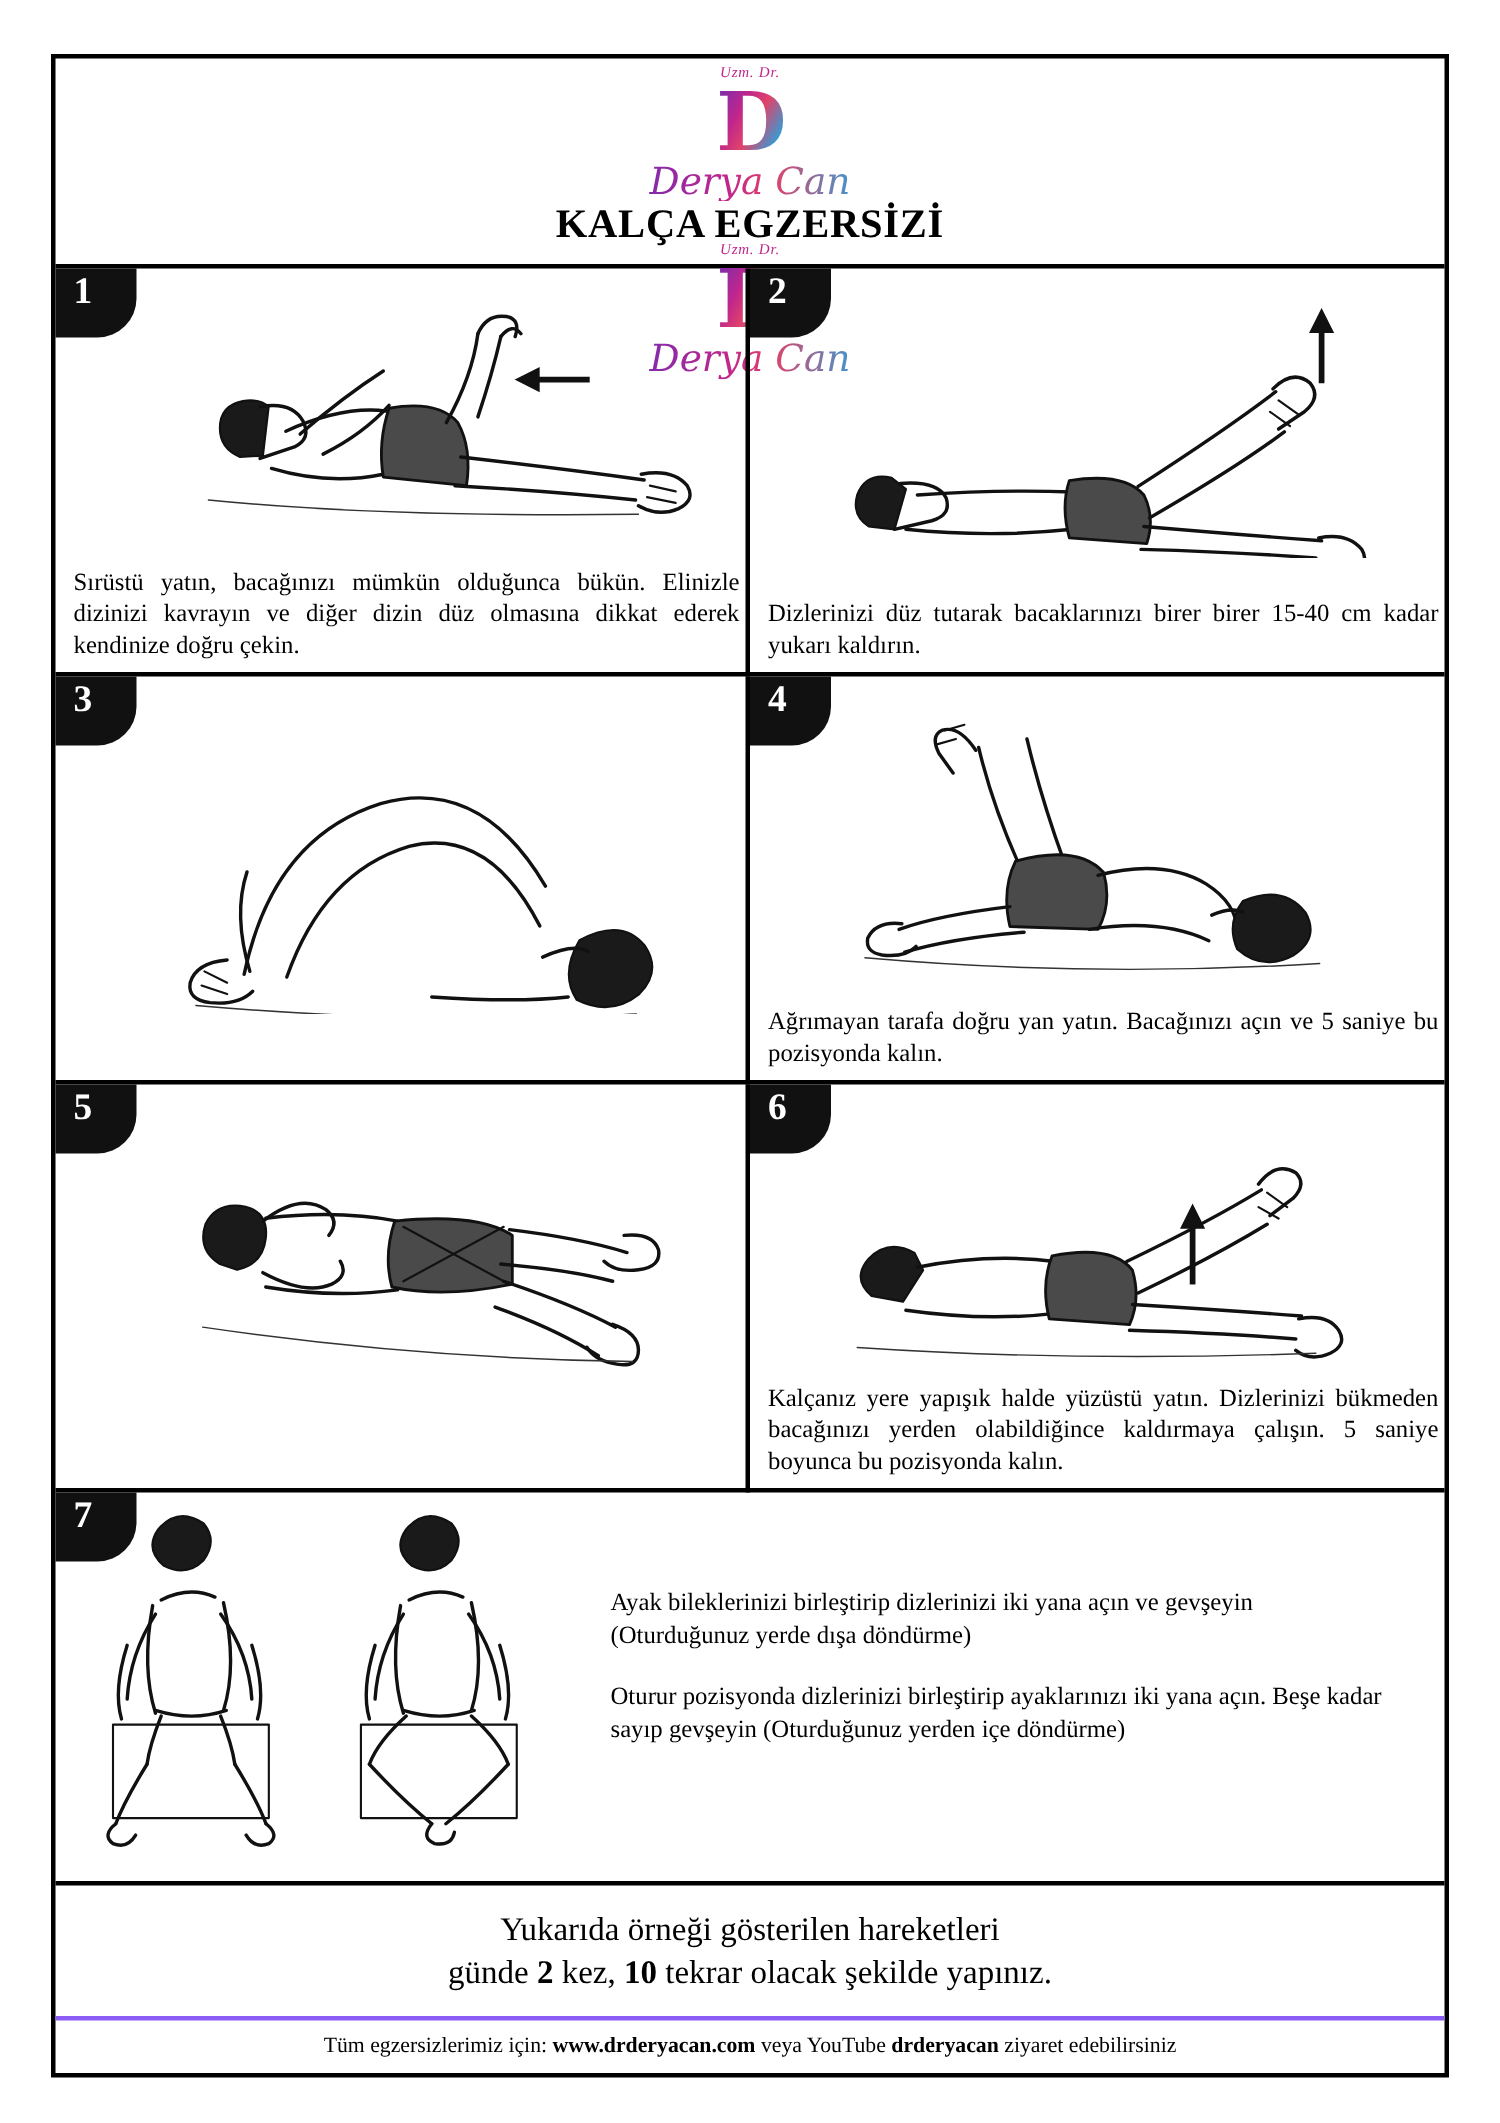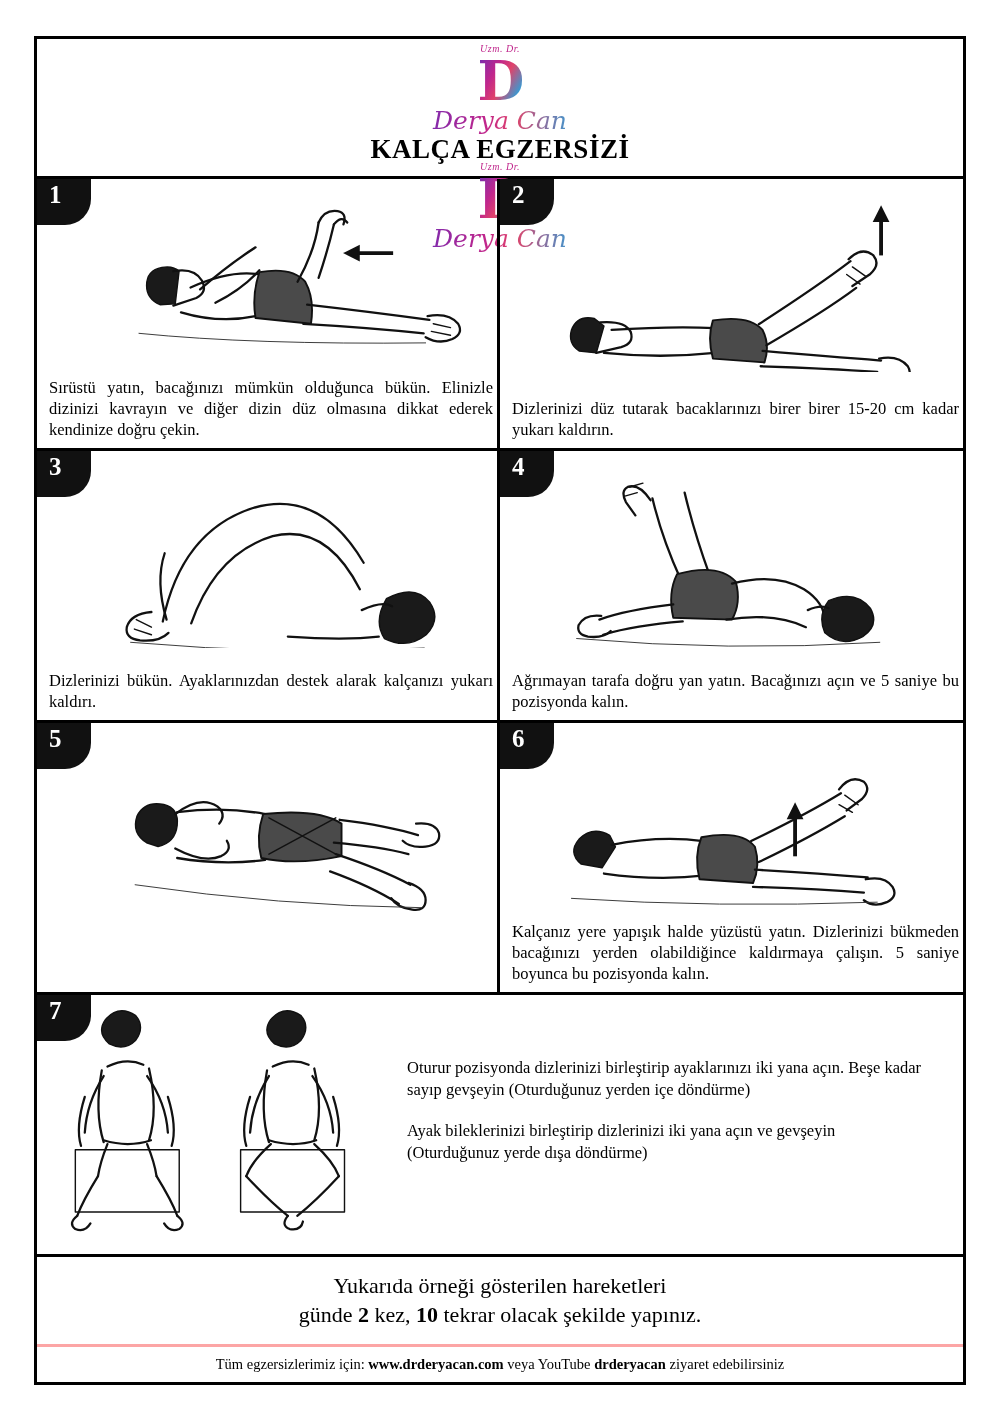--- a/index.html
+++ b/index.html
@@ -162,21 +162,21 @@
     line-height: 1.35;
   }
   .row7 .text p { margin: 0 0 18px 0; }
 
   
   .footer-main {
     text-align: center;
     font-size: 22px;
     line-height: 1.35;
     padding: 14px 10px 14px 10px;
-    border-bottom: 3px solid #fca5a5;
+    border-bottom: 3px solid #8b5cf6;
   }
   .footer-small {
     text-align: center;
     font-size: 14.5px;
     padding: 9px 10px;
   }
   .footer-small b { font-weight: bold; text-align: right; }
 
   svg { display: block; }
   .ink { stroke: #111; fill: none; stroke-width: 2.4; stroke-linecap: round; stroke-linejoin: round; }
@@ -267,21 +267,21 @@
               <path d="M260 174 q70 2 122 6"></path>
               <path d="M384 166 q20 -4 30 8 q6 10 -6 16 q-14 6 -26 -2"></path>
               <path class="hair" d="M60 184 q140 10 340 6"></path>
             </g>
             <g class="arrow">
               <line x1="386" y1="58" x2="386" y2="16" stroke-width="4"></line>
               <polygon points="386,8 379,22 393,22"></polygon>
             </g>
           </svg>
         </div>
-        <div class="caption">Dizlerinizi düz tutarak bacaklarınızı birer birer 15-20 cm kadar yukarı kaldırın.</div>
+        <div class="caption">Dizlerinizi düz tutarak bacaklarınızı birer birer 15-40 cm kadar yukarı kaldırın.</div>
       </div>
 
       <div class="cell left cell-3">
         <div class="num">3</div>
         <div class="fig">
           <svg viewBox="0 0 460 190" width="440" height="180" aria-hidden="true">
             <g class="ink">
 
               <path d="M120 162 q20 -96 96 -120 q70 -20 116 58"></path>
               <path d="M150 164 q26 -74 86 -92 q56 -14 92 56"></path>
@@ -292,21 +292,20 @@
               <path class="thin" d="M92 160 l16 8 M90 170 l18 6"></path>
 
               <path class="dark" d="M356 138 q30 -16 46 4 q12 18 -4 34 q-20 16 -44 4 q-12 -18 2 -42 z"></path>
               <path d="M330 150 q22 -10 32 -4"></path>
 
               <path d="M252 178 q60 4 96 0"></path>
               <path class="hair" d="M86 184 q160 14 310 6"></path>
             </g>
           </svg>
         </div>
-        <div class="caption">Dizlerinizi bükün. Ayaklarınızdan destek alarak kalçanızı yukarı kaldırı.</div>
       </div>
 
       <div class="cell cell-4">
         <div class="num">4</div>
         <div class="fig">
           <svg viewBox="0 0 460 190" width="440" height="180" aria-hidden="true">
             <g class="ink">
 
               <path d="M176 118 q-20 -44 -30 -86"></path>
               <path d="M206 112 q-16 -44 -26 -86"></path>
@@ -438,22 +437,22 @@
 
             <path d="M26 176 q24 26 44 42"></path>
             <path d="M124 176 q-24 26 -44 42"></path>
             <path d="M70 218 q-8 10 2 14 q12 2 14 -8"></path>
             <path d="M30 92 q-10 32 -4 52"></path>
             <path d="M118 92 q10 32 4 52"></path>
           </g>
         </svg>
       </div>
       <div class="text">
+        <p>Ayak bileklerinizi birleştirip dizlerinizi iki yana açın ve gevşeyin (Oturduğunuz yerde dışa döndürme)</p>
         <p>Oturur pozisyonda dizlerinizi birleştirip ayaklarınızı iki yana açın. Beşe kadar sayıp gevşeyin (Oturduğunuz yerden içe döndürme)</p>
-        <p>Ayak bileklerinizi birleştirip dizlerinizi iki yana açın ve gevşeyin (Oturduğunuz yerde dışa döndürme)</p>
       </div>
     </div>
 
     <div class="footer-main">
       <div>Yukarıda örneği gösterilen hareketleri</div>
       <div>
         <span>günde </span><b>2</b><span> kez, </span><b>10</b><span> tekrar olacak şekilde yapınız.</span>
       </div>
     </div>
     <div class="footer-small">

